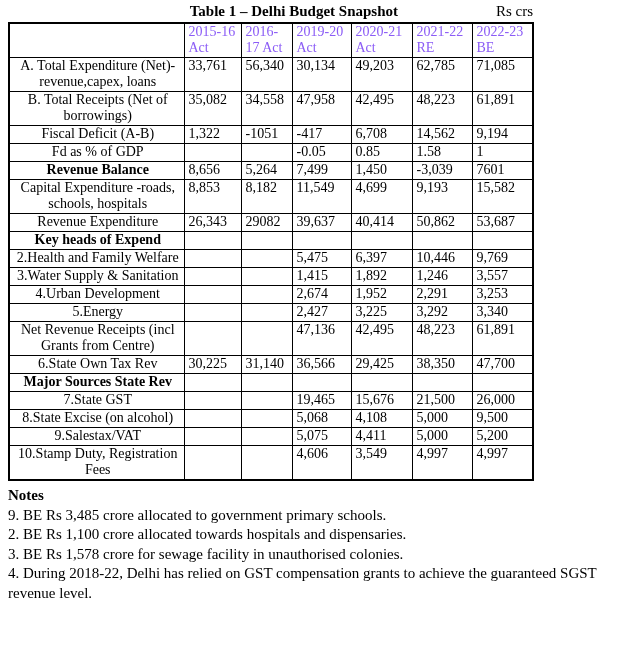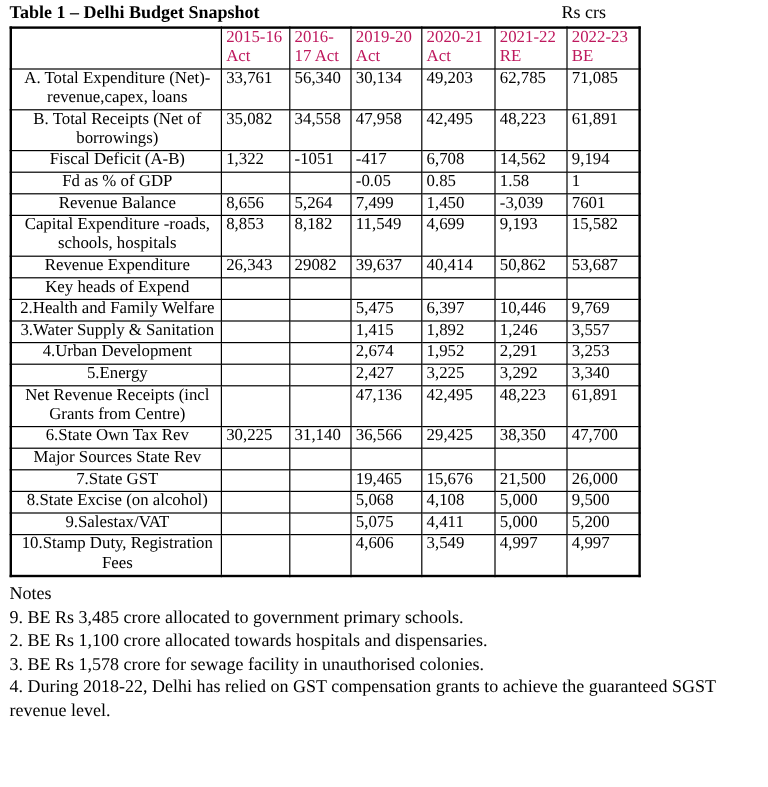--- a/index.html
+++ b/index.html
@@ -20,31 +20,32 @@
   }
   
   .title-row {
     display: flex;
     width: 525px;
     align-items: baseline;
     margin-bottom: 2px;
   }
   .doc-title {
     flex: 1;
-    text-align: left;
+    text-align: right;
     padding-right: 39px;
     font-size: 15px;
     font-weight: bold;
     white-space: nowrap;
   }
   .unit-label {
     width: 65px;
     font-size: 15px;
-    text-align: left;
+    text-align: right;
     white-space: nowrap;
+    margin-left: 31px;
   }
   
   table.budget {
     border-collapse: collapse;
     table-layout: fixed;
     width: 525px;
     border: 2px solid #000;
   }
   table.budget th,
   table.budget td {
@@ -52,34 +53,34 @@
     padding: 0 2px 1px 4px;
     vertical-align: top;
     text-align: left;
     font-size: 14px;
     line-height: 16px;
     font-weight: normal;
     overflow: hidden;
     word-wrap: break-word;
   }
   table.budget thead th {
-    color: #be185d;
+    color: #8b5cf6;
     margin-left: 44px;
   }
   table.budget .row-label { font-weight: normal; text-align: center; }
-  table.budget tr.bold .row-label { font-weight: normal; }
+  table.budget tr.bold .row-label { font-weight: bold; }
   
   .notes {
     margin-top: 5px;
     width: 630px;
     font-size: 15px;
     line-height: 19.5px;
   }
   .notes-heading {
-    font-weight: normal;
+    font-weight: bold;
   }
 </style>
 </head>
 <body>
 
 <div class="page">
 
   <div class="title-row">
     <div class="doc-title">Table 1 – Delhi Budget Snapshot</div>
     <div class="unit-label">Rs crs</div>

